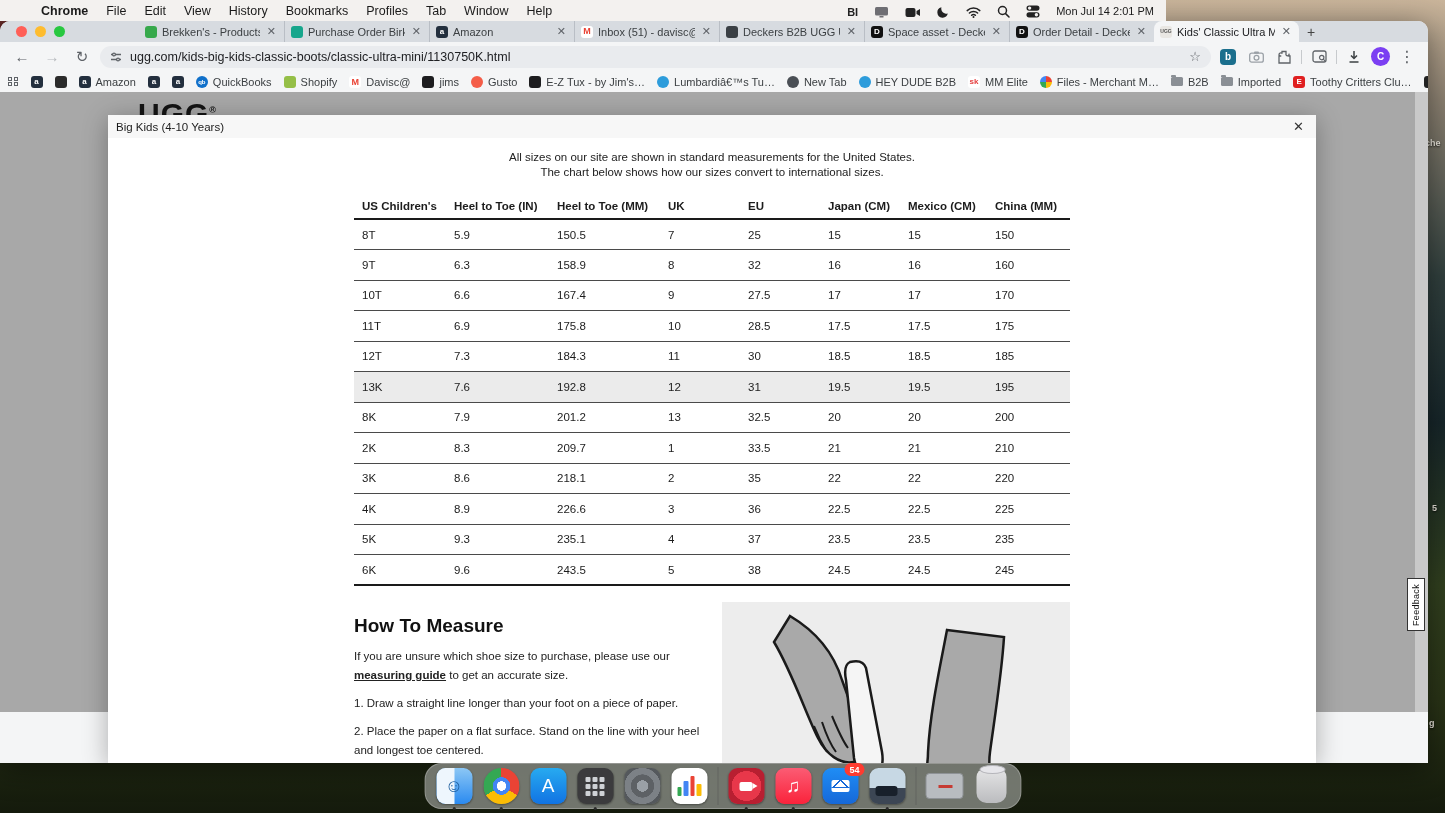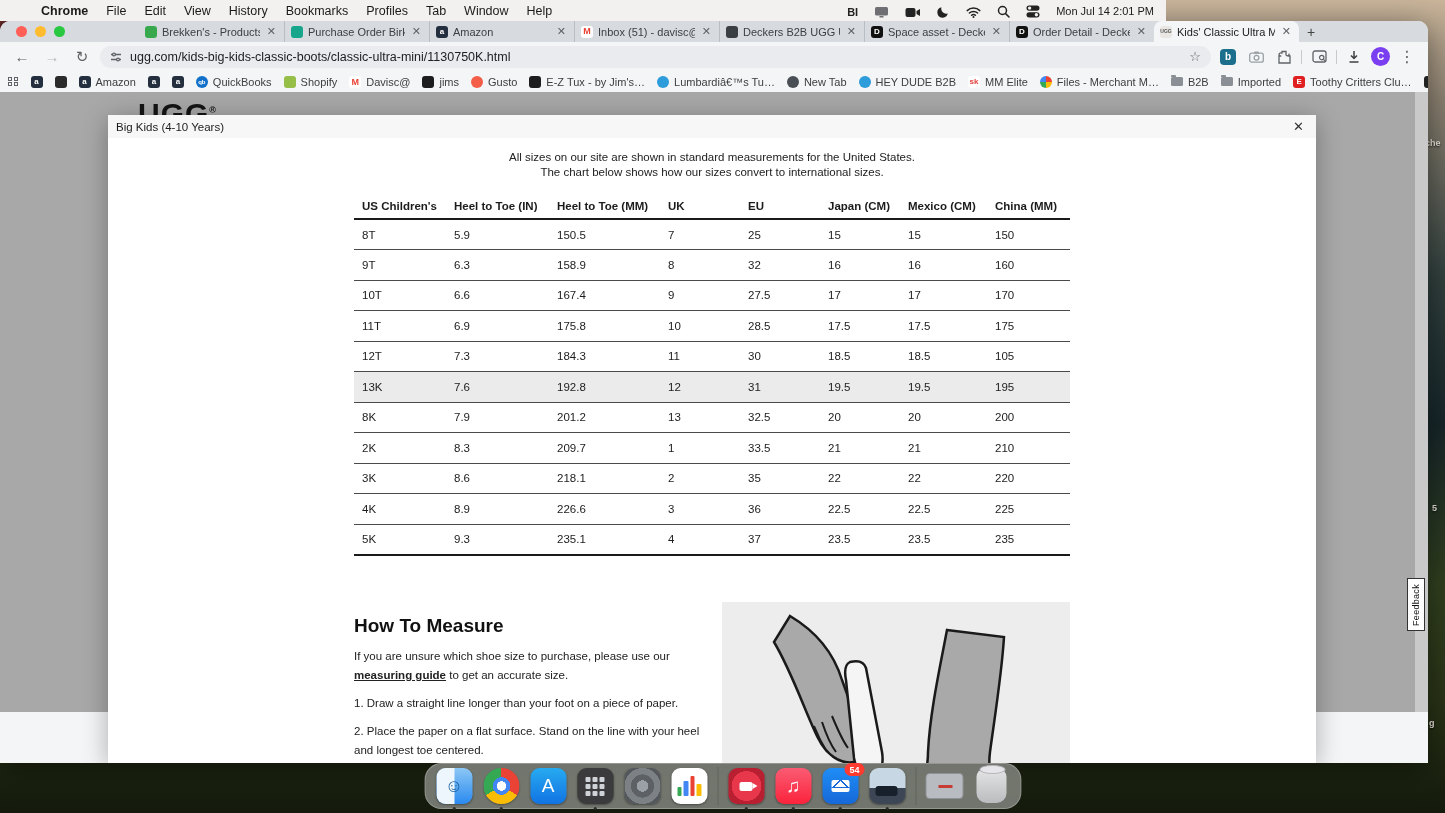--- a/index.html
+++ b/index.html
@@ -498,21 +498,21 @@
               <td>175</td>
             </tr>
             <tr>
               <td>12T</td>
               <td>7.3</td>
               <td>184.3</td>
               <td>11</td>
               <td>30</td>
               <td>18.5</td>
               <td>18.5</td>
-              <td>105</td>
+              <td>185</td>
             </tr>
             <tr class="hl">
               <td>13K</td>
               <td>7.6</td>
               <td>192.8</td>
               <td>12</td>
               <td>31</td>
               <td>19.5</td>
               <td>19.5</td>
               <td>195</td>
@@ -560,20 +560,30 @@
             <tr>
               <td>5K</td>
               <td>9.3</td>
               <td>235.1</td>
               <td>4</td>
               <td>37</td>
               <td>23.5</td>
               <td>23.5</td>
               <td>235</td>
             </tr>
+            <tr>
+              <td>6K</td>
+              <td>9.6</td>
+              <td>243.5</td>
+              <td>5</td>
+              <td>38</td>
+              <td>24.5</td>
+              <td>24.5</td>
+              <td>245</td>
+            </tr>
           </tbody>
       </table>
 
       <div id="htm-heading">How To Measure</div>
       <div id="htm-text">
         <p><span>If you are unsure which shoe size to purchase, please use our </span><span class="mg">measuring guide</span><span> to get an accurate size.</span></p>
         <div id="htm-steps">
             <p>1. Draw a straight line longer than your foot on a piece of paper.</p>
             <p>2. Place the paper on a flat surface. Stand on the line with your heel and longest toe centered.</p>
           </div>

